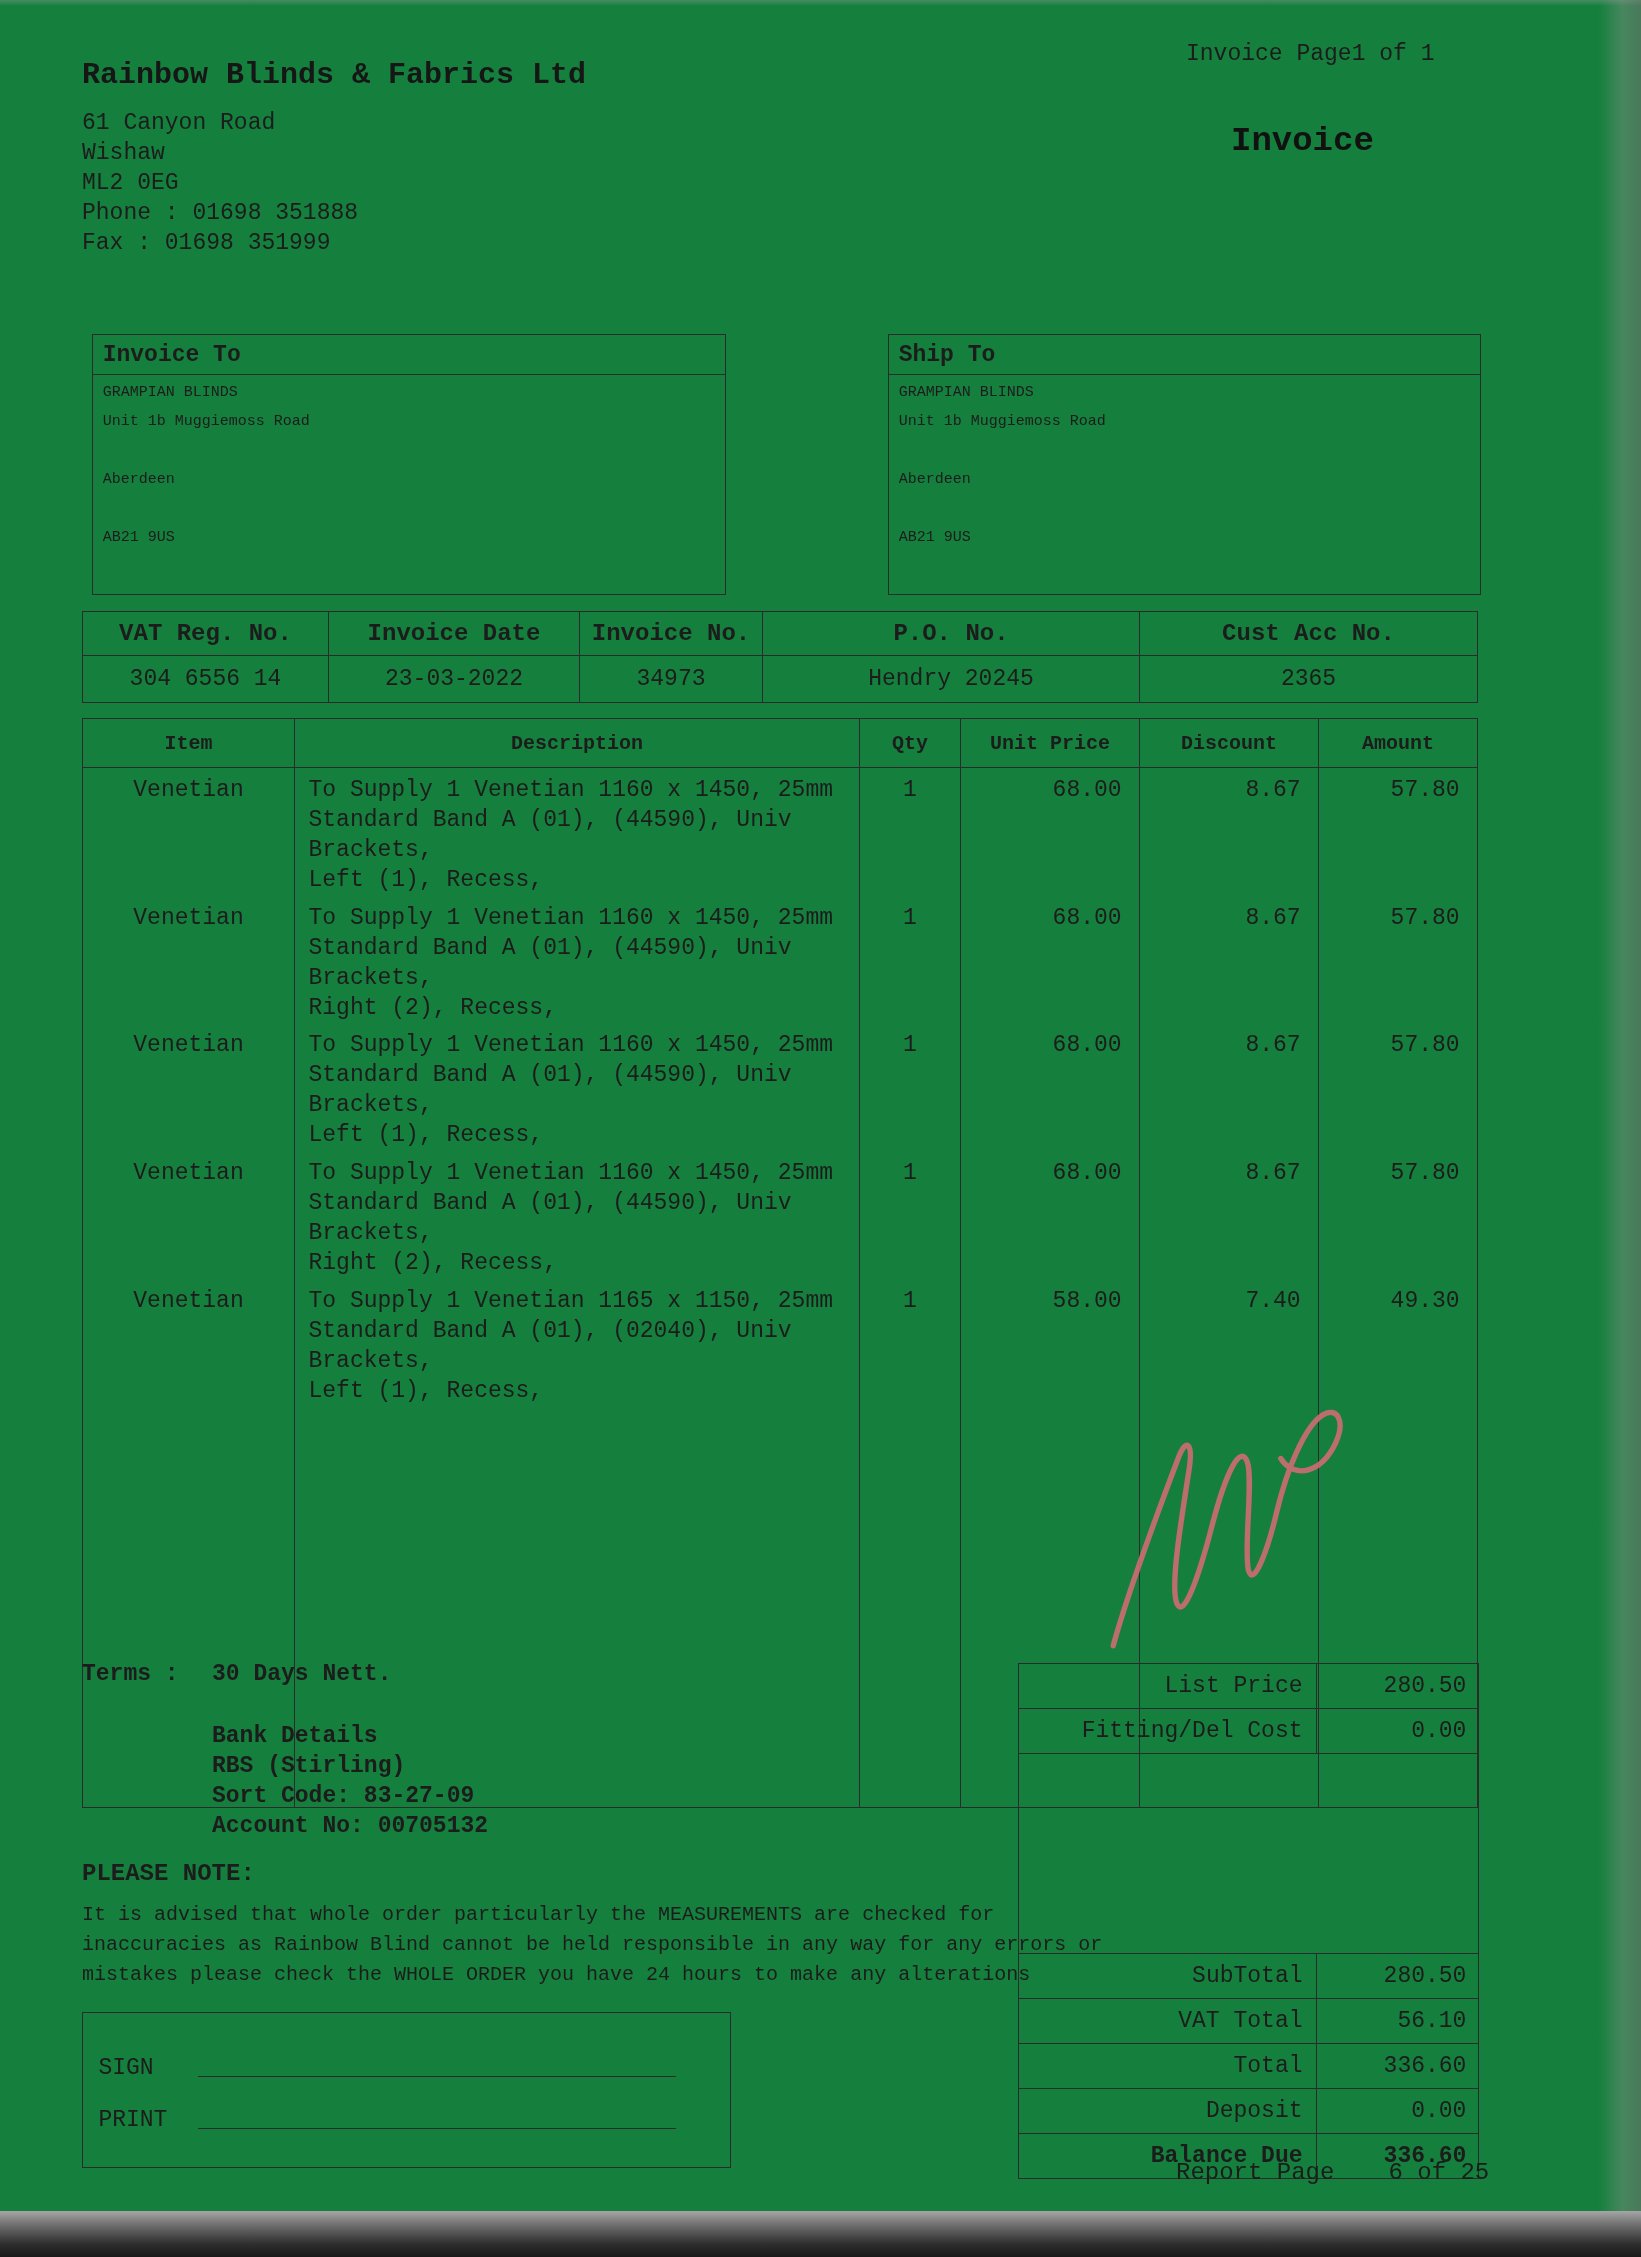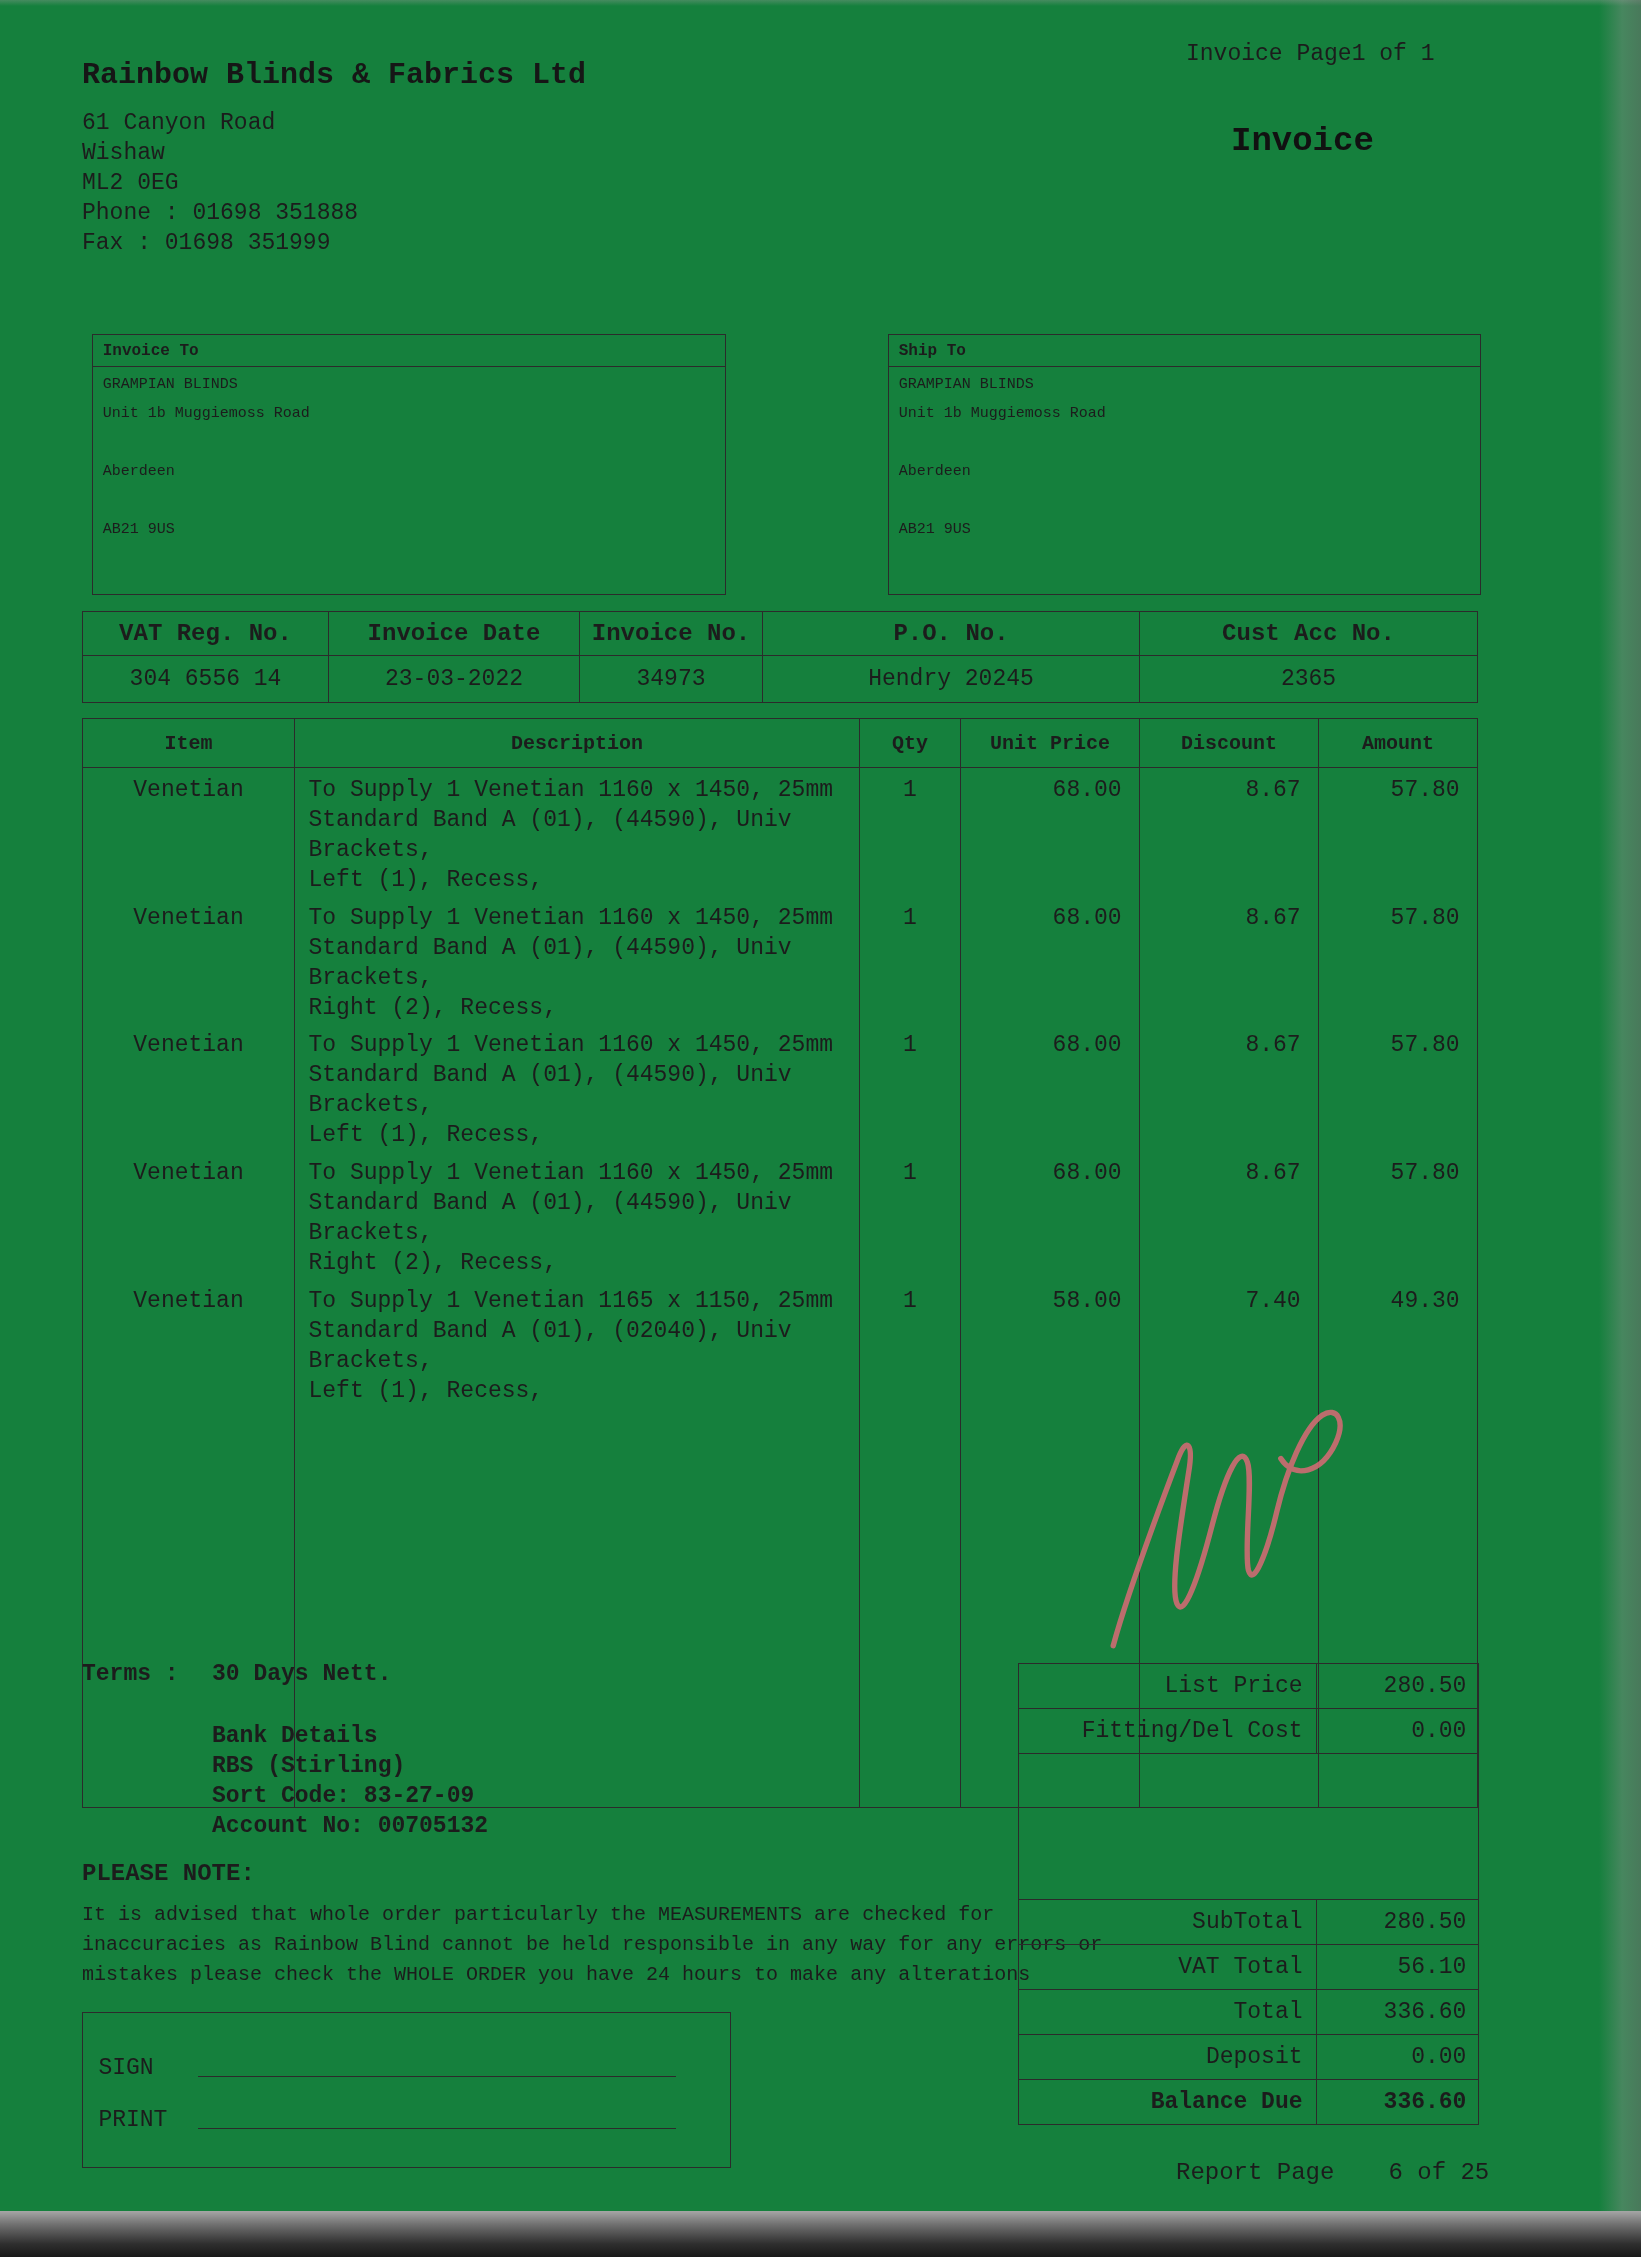--- a/index.html
+++ b/index.html
@@ -17,21 +17,21 @@
   .company-name { position:absolute; left:82px; top:58px; font-size:30px; font-weight:bold; color:#161616; }
   .company-address { position:absolute; left:82px; top:108px; font-size:23px; line-height:30px; }
 
   .header-page { position:absolute; left:1186px; top:41px; font-size:23px; display:flex; }
   .doc-title { position:absolute; left:1231px; top:122px; font-size:34px; font-weight:bold; color:#111; }
 
   
   .addr-box { position:absolute; border:1.9px solid #2b2b2b; background:transparent; }
   .addr-box.invoice-to { left:92px;  top:334px; width:632px; height:259px; }
   .addr-box.ship-to    { left:888px; top:334px; width:591px; height:259px; }
-  .addr-title { font-size:16px; font-weight:bold; padding:6.8px 9.7px 5.8px 9.7px; border-bottom:1.9px solid #2b2b2b; }
+  .addr-title { font-size:23px; font-weight:bold; padding:6.8px 9.7px 5.8px 9.7px; border-bottom:1.9px solid #2b2b2b; }
   .addr-content { padding:3.9px 9.7px; font-size:15px; line-height:29px; }
 
   
   .info-table { position:absolute; left:82px; top:611px; border-collapse:collapse; table-layout:fixed; width:1395px; border:1.9px solid #2b2b2b; }
   .info-table th, .info-table td { border:0; text-align:center; }
   .info-table th + th, .info-table td + td { border-left:1.9px solid #2b2b2b; }
   .info-table th { height:41px; font-size:24px; font-weight:bold; border-bottom:1.9px solid #2b2b2b; vertical-align:middle; }
   .info-table td { height:44px; font-size:23px; vertical-align:middle; }
 
   
@@ -50,21 +50,21 @@
   .squiggle { position:absolute; left:1086px; top:1386px; width:270px; height:294px; z-index:5; pointer-events:none; }
 
   
   .terms-row { position:absolute; left:82px; top:1661px; font-size:23px; font-weight:bold; }
   .terms-row .terms-value { position:absolute; left:130px; top:0; width:290px; }
   .bank-block { position:absolute; left:212px; top:1721px; font-size:23px; line-height:30px; font-weight:bold; }
   .note-title { position:absolute; left:82px; top:1860px; font-size:24px; font-weight:bold; }
   .note-body  { position:absolute; left:82px; top:1900px; font-size:20px; line-height:30px; }
 
   
-  .totals-box { position:absolute; left:1018px; top:1663px; width:461px; height:462px; border:1.9px solid #2b2b2b; display:flex; flex-direction:column; box-sizing:border-box; }
+  .totals-box { position:absolute; left:1018px; top:1663px; width:461px; height:516px; border:1.9px solid #2b2b2b; display:flex; flex-direction:column; box-sizing:border-box; }
   .trow { display:flex; height:44px; flex:0 0 auto; border-bottom:1.9px solid #2b2b2b; }
   .trow:last-child { border-bottom:0; }
   .tspacer { flex:1 1 auto; border-bottom:1.9px solid #2b2b2b; }
   .tlabel { flex:1; text-align:right; padding-right:13.5px; font-size:23px; display:flex; align-items:center; justify-content:flex-end; }
   .tvalue { width:162px; box-sizing:border-box; border-left:1.9px solid #2b2b2b; text-align:right; padding-right:11.6px; font-size:23px; display:flex; align-items:center; justify-content:flex-end; }
   .trow.bold .tlabel, .trow.bold .tvalue { font-weight:bold; }
 
   
   .sign-box { position:absolute; left:82px; top:2012px; width:649px; height:156px; border:1.9px solid #2b2b2b; box-sizing:border-box; padding:17.4px 0 0 15.4px; }
   .sigrow { display:flex; align-items:flex-end; height:52px; }

